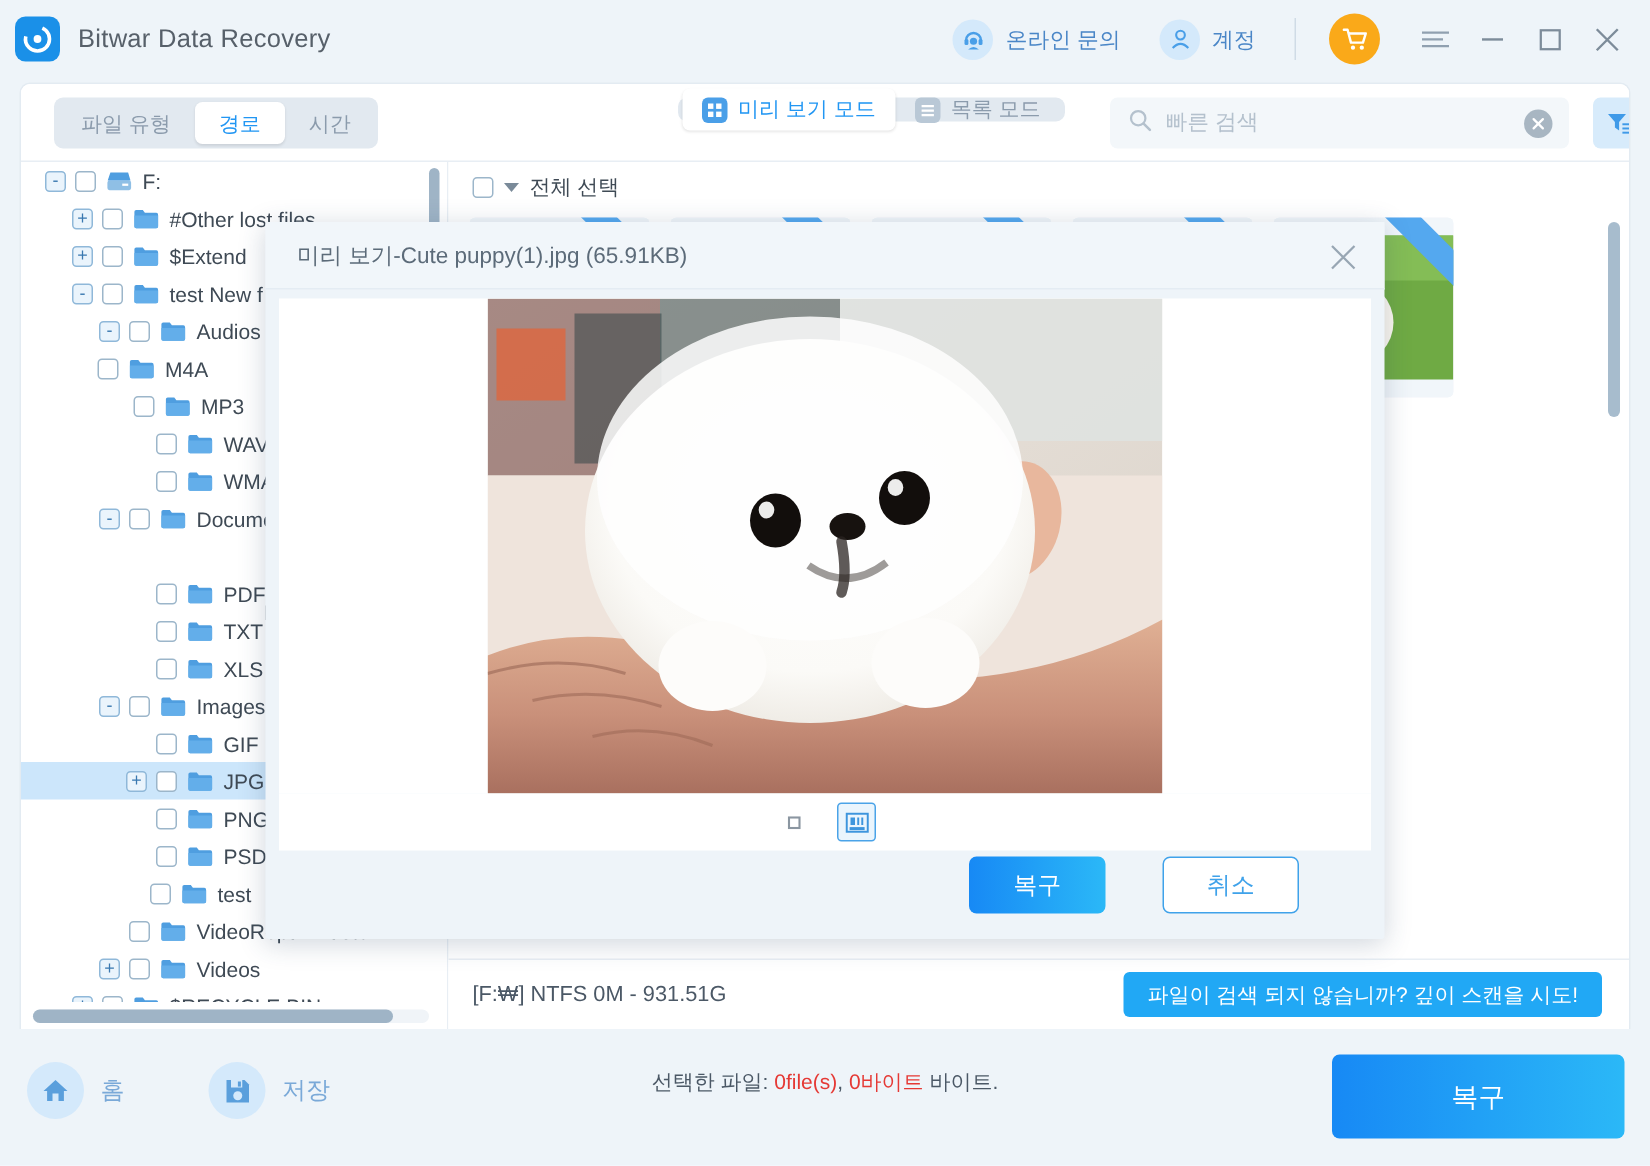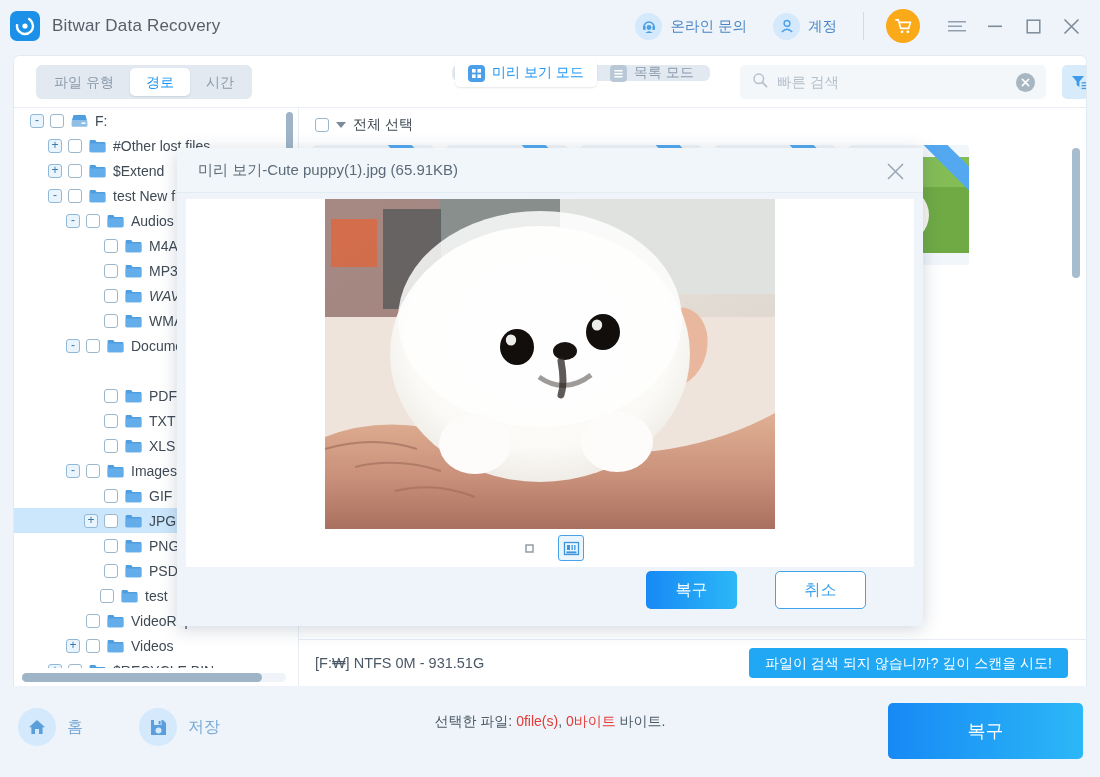--- a/index.html
+++ b/index.html
@@ -339,39 +339,39 @@
           </div>
           <div class="tnode" style="padding-left: 52px;">
             <span class="exp">-</span>
             <span class="cbx"></span>
             <span class="folder"><svg width="17" height="14" viewBox="0 0 17 14">
                 <path d="M0.6 2.2 A1.2 1.2 0 0 1 1.8 1 H6.2 L7.6 2.9 H15.2 A1.2 1.2 0 0 1 16.4 4.1 V12 A1.2 1.2 0 0 1 15.2 13.2 H1.8 A1.2 1.2 0 0 1 0.6 12 Z" fill="#4f9ee0"></path>
                 <path d="M0.6 4.6 H16.4 V12 A1.2 1.2 0 0 1 15.2 13.2 H1.8 A1.2 1.2 0 0 1 0.6 12 Z" fill="#63aeea"></path>
               </svg></span>
             <span>Audios</span>
           </div>
+          <div class="tnode" style="padding-left: 31px;">
+            <span class="exp blank">+</span>
+            <span class="cbx"></span>
+            <span class="folder"><svg width="17" height="14" viewBox="0 0 17 14">
+                <path d="M0.6 2.2 A1.2 1.2 0 0 1 1.8 1 H6.2 L7.6 2.9 H15.2 A1.2 1.2 0 0 1 16.4 4.1 V12 A1.2 1.2 0 0 1 15.2 13.2 H1.8 A1.2 1.2 0 0 1 0.6 12 Z" fill="#4f9ee0"></path>
+                <path d="M0.6 4.6 H16.4 V12 A1.2 1.2 0 0 1 15.2 13.2 H1.8 A1.2 1.2 0 0 1 0.6 12 Z" fill="#63aeea"></path>
+              </svg></span>
+            <span>M4A</span>
+          </div>
+          <div class="tnode" style="padding-left: 55px;">
+            <span class="exp blank">+</span>
+            <span class="cbx"></span>
+            <span class="folder"><svg width="17" height="14" viewBox="0 0 17 14">
+                <path d="M0.6 2.2 A1.2 1.2 0 0 1 1.8 1 H6.2 L7.6 2.9 H15.2 A1.2 1.2 0 0 1 16.4 4.1 V12 A1.2 1.2 0 0 1 15.2 13.2 H1.8 A1.2 1.2 0 0 1 0.6 12 Z" fill="#4f9ee0"></path>
+                <path d="M0.6 4.6 H16.4 V12 A1.2 1.2 0 0 1 15.2 13.2 H1.8 A1.2 1.2 0 0 1 0.6 12 Z" fill="#63aeea"></path>
+              </svg></span>
+            <span>MP3</span>
+          </div>
           <div class="tnode" style="padding-left: 70px;">
-            <span class="exp blank">+</span>
-            <span class="cbx"></span>
-            <span class="folder"><svg width="17" height="14" viewBox="0 0 17 14">
-                <path d="M0.6 2.2 A1.2 1.2 0 0 1 1.8 1 H6.2 L7.6 2.9 H15.2 A1.2 1.2 0 0 1 16.4 4.1 V12 A1.2 1.2 0 0 1 15.2 13.2 H1.8 A1.2 1.2 0 0 1 0.6 12 Z" fill="#4f9ee0"></path>
-                <path d="M0.6 4.6 H16.4 V12 A1.2 1.2 0 0 1 15.2 13.2 H1.8 A1.2 1.2 0 0 1 0.6 12 Z" fill="#63aeea"></path>
-              </svg></span>
-            <span>M4A</span>
-          </div>
-          <div class="tnode" style="padding-left: 70px;">
-            <span class="exp blank">+</span>
-            <span class="cbx"></span>
-            <span class="folder"><svg width="17" height="14" viewBox="0 0 17 14">
-                <path d="M0.6 2.2 A1.2 1.2 0 0 1 1.8 1 H6.2 L7.6 2.9 H15.2 A1.2 1.2 0 0 1 16.4 4.1 V12 A1.2 1.2 0 0 1 15.2 13.2 H1.8 A1.2 1.2 0 0 1 0.6 12 Z" fill="#4f9ee0"></path>
-                <path d="M0.6 4.6 H16.4 V12 A1.2 1.2 0 0 1 15.2 13.2 H1.8 A1.2 1.2 0 0 1 0.6 12 Z" fill="#63aeea"></path>
-              </svg></span>
-            <span>MP3</span>
-          </div>
-          <div class="tnode" style="padding-left: 70px; font-style: italic;">
             <span class="exp blank">+</span>
             <span class="cbx"></span>
             <span class="folder"><svg width="17" height="14" viewBox="0 0 17 14">
                 <path d="M0.6 2.2 A1.2 1.2 0 0 1 1.8 1 H6.2 L7.6 2.9 H15.2 A1.2 1.2 0 0 1 16.4 4.1 V12 A1.2 1.2 0 0 1 15.2 13.2 H1.8 A1.2 1.2 0 0 1 0.6 12 Z" fill="#4f9ee0"></path>
                 <path d="M0.6 4.6 H16.4 V12 A1.2 1.2 0 0 1 15.2 13.2 H1.8 A1.2 1.2 0 0 1 0.6 12 Z" fill="#63aeea"></path>
               </svg></span>
             <span>WAV</span>
           </div>
           <div class="tnode" style="padding-left: 70px;">
             <span class="exp blank">+</span>

